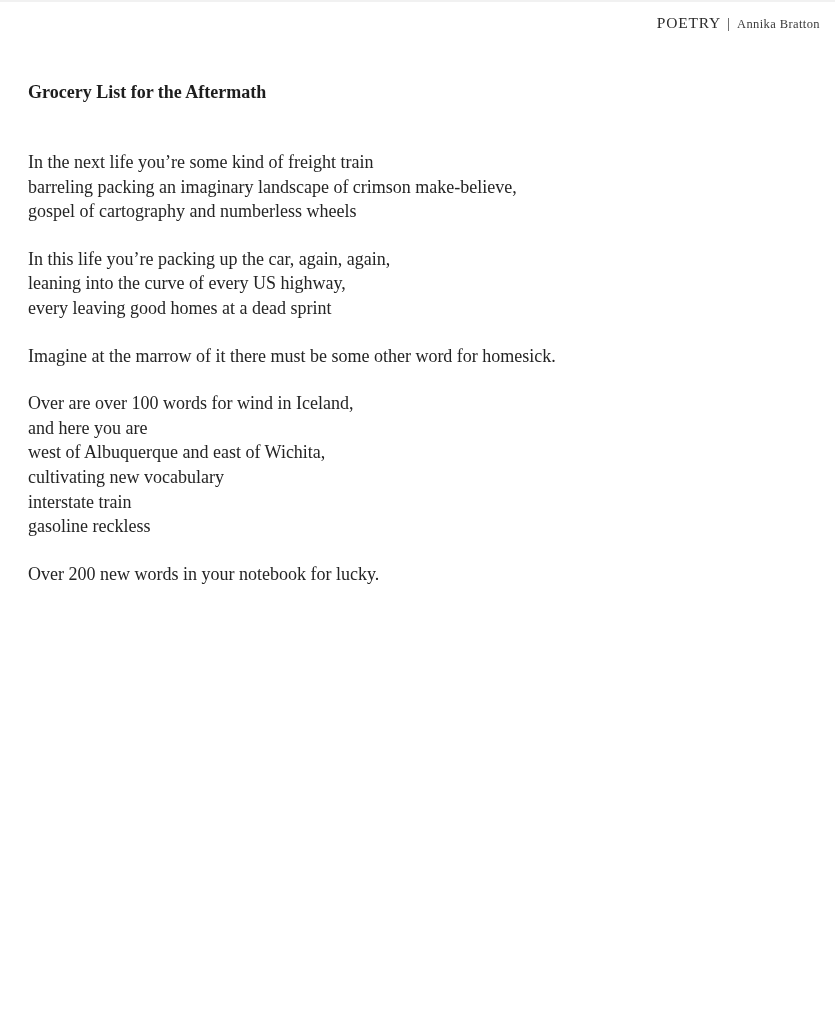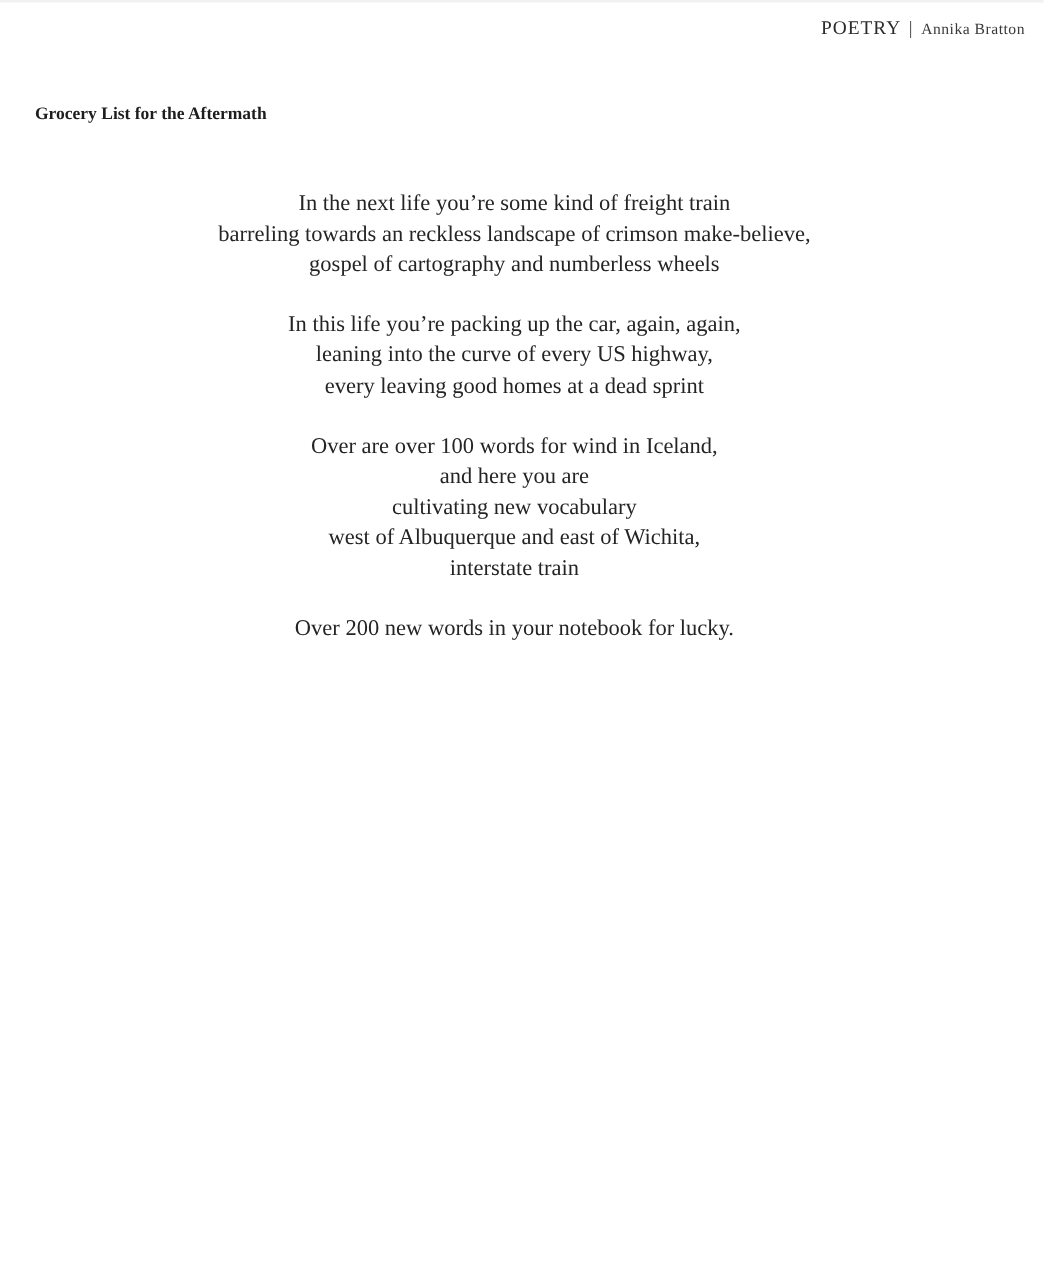--- a/index.html
+++ b/index.html
@@ -42,28 +42,27 @@
     color: #3a3a3a;
   }
   .content {
     position: absolute;
     left: 28px;
     top: 78px;
     right: 40px;
   }
   .title {
     margin: 0 0 46px 0;
-    font-size: 14px;
+    font-size: 18px;
     line-height: 24px;
     font-weight: bold;
     color: #1d1d1d;
   }
   .stanza {
     margin: 0 0 23px 0;
-    text-align: center;
   }
   .stanza:last-child {
     margin-bottom: 0;
   }
   .line {
     font-size: 18px;
     line-height: 24.6px;
     color: #242424;
     white-space: nowrap;
   }
@@ -75,37 +74,41 @@
 
   <div class="page-header">
     <span class="section">POETRY</span><span class="sep">|</span><span class="author">Annika Bratton</span>
   </div>
 
   <div class="content">
     <h1 class="title">Grocery List for the Aftermath</h1>
 
     <div class="stanza">
       <div class="line">In the next life you’re some kind of freight train</div>
-      <div class="line">barreling towards an reckless landscape of crimson make-believe,</div>
+      <div class="line">barreling packing an imaginary landscape of crimson make-believe,</div>
       <div class="line">gospel of cartography and numberless wheels</div>
     </div>
 
     <div class="stanza">
       <div class="line">In this life you’re packing up the car, again, again,</div>
       <div class="line">leaning into the curve of every US highway,</div>
       <div class="line">every leaving good homes at a dead sprint</div>
     </div>
 
+    <div class="stanza">
+      <div class="line">Imagine at the marrow of it there must be some other word for homesick.</div>
+    </div>
 
     <div class="stanza">
       <div class="line">Over are over 100 words for wind in Iceland,</div>
       <div class="line">and here you are</div>
+      <div class="line">west of Albuquerque and east of Wichita,</div>
       <div class="line">cultivating new vocabulary</div>
-      <div class="line">west of Albuquerque and east of Wichita,</div>
       <div class="line">interstate train</div>
+      <div class="line">gasoline reckless</div>
     </div>
 
     <div class="stanza">
       <div class="line">Over 200 new words in your notebook for lucky.</div>
     </div>
   </div>
 
 </div>
 
 </body></html>

